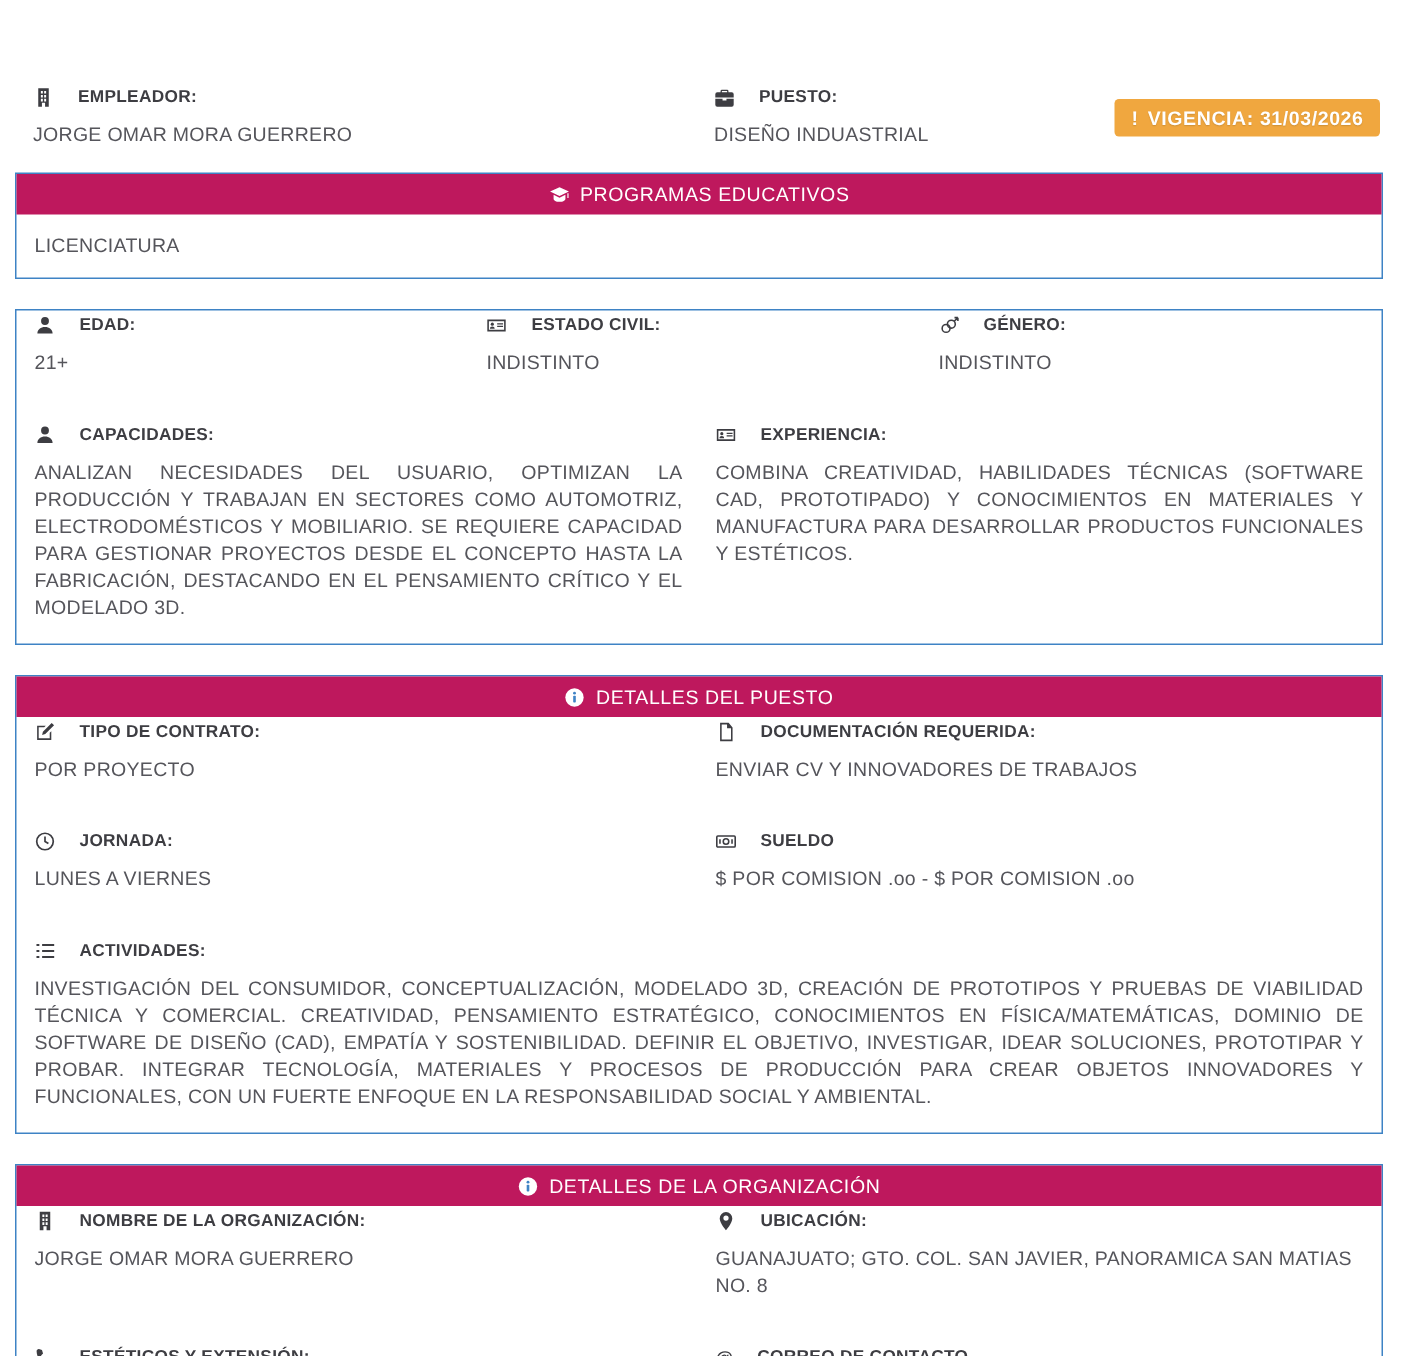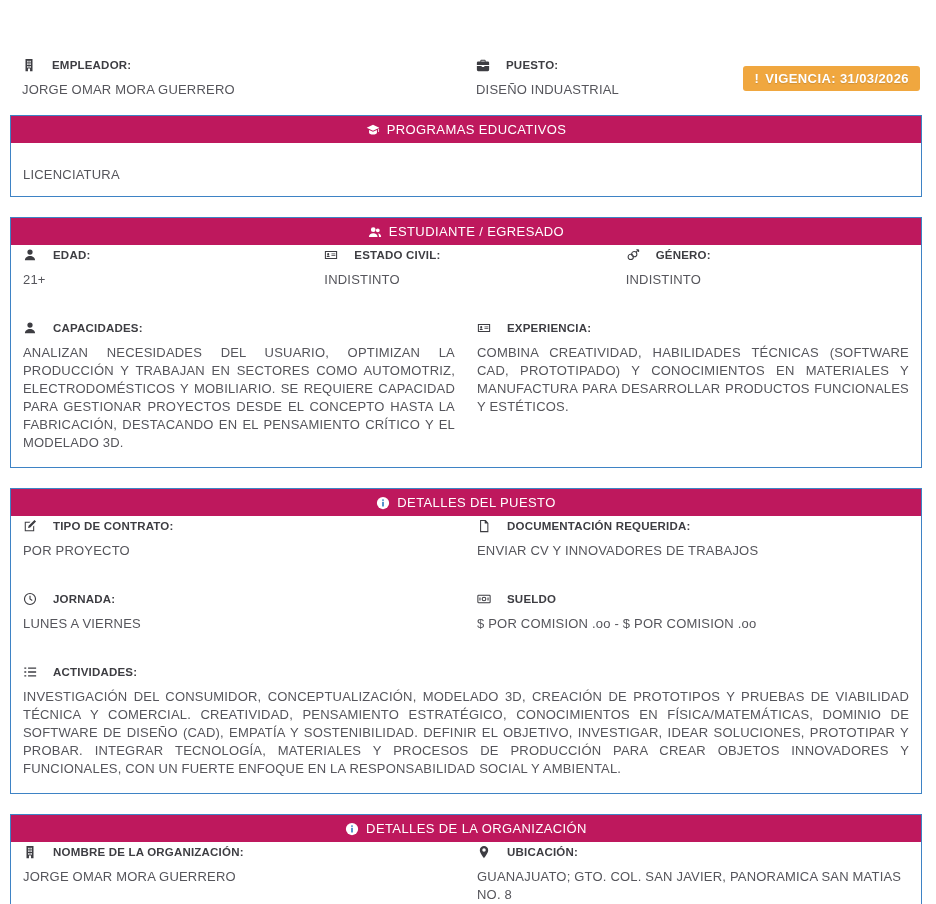--- a/index.html
+++ b/index.html
@@ -99,33 +99,25 @@
   <section class="panel panel-programas">
     <div class="panel-header">
       <span class="icon">
         <svg viewBox="0 0 16 16">
             <path fill="currentColor" d="M8 2 .8 5.4 8 8.8l7.2-3.4L8 2zM3.5 7.9V11c0 1.2 2 2.2 4.5 2.2s4.5-1 4.5-2.2V7.9L8 10 3.5 7.9zM14 6.7v3.6h.9V6.7H14z"></path>
           </svg>
       </span>
       <span>PROGRAMAS EDUCATIVOS</span>
     </div>
     <div class="panel-body">
-      <div class="fvalue" style="margin-top:12px;">LICENCIATURA</div>
+      <div class="fvalue" style="margin-top:1px;">LICENCIATURA</div>
     </div>
   </section>
 
   <section class="panel">
-    <div class="panel-header">
-      <span class="icon">
-        <svg viewBox="0 0 16 16">
-            <path fill="currentColor" d="M6 8a2.7 2.7 0 1 0 0-5.4A2.7 2.7 0 0 0 6 8zm5.2.3a2.2 2.2 0 1 0 0-4.4 2.2 2.2 0 0 0 0 4.4zM1 13.6c0-2.6 2.2-4.3 5-4.3s5 1.7 5 4.3H1zm10.6-3.9c2 .3 3.4 1.7 3.4 3.9h-2.4c0-1.6-.4-2.9-1-3.9z"></path>
-          </svg>
-      </span>
-      <span>ESTUDIANTE / EGRESADO</span>
-    </div>
     <div class="panel-body">
       <div class="row3">
         <div class="field">
           <div class="flabel">
             <span class="icon">
               <svg viewBox="0 0 16 16">
                   <path fill="currentColor" d="M8 7.6a3 3 0 1 0 0-6 3 3 0 0 0 0 6zM2.2 14c0-3 2.6-4.9 5.8-4.9s5.8 1.9 5.8 4.9H2.2z"></path>
                 </svg>
             </span>
             <span>EDAD:</span>

